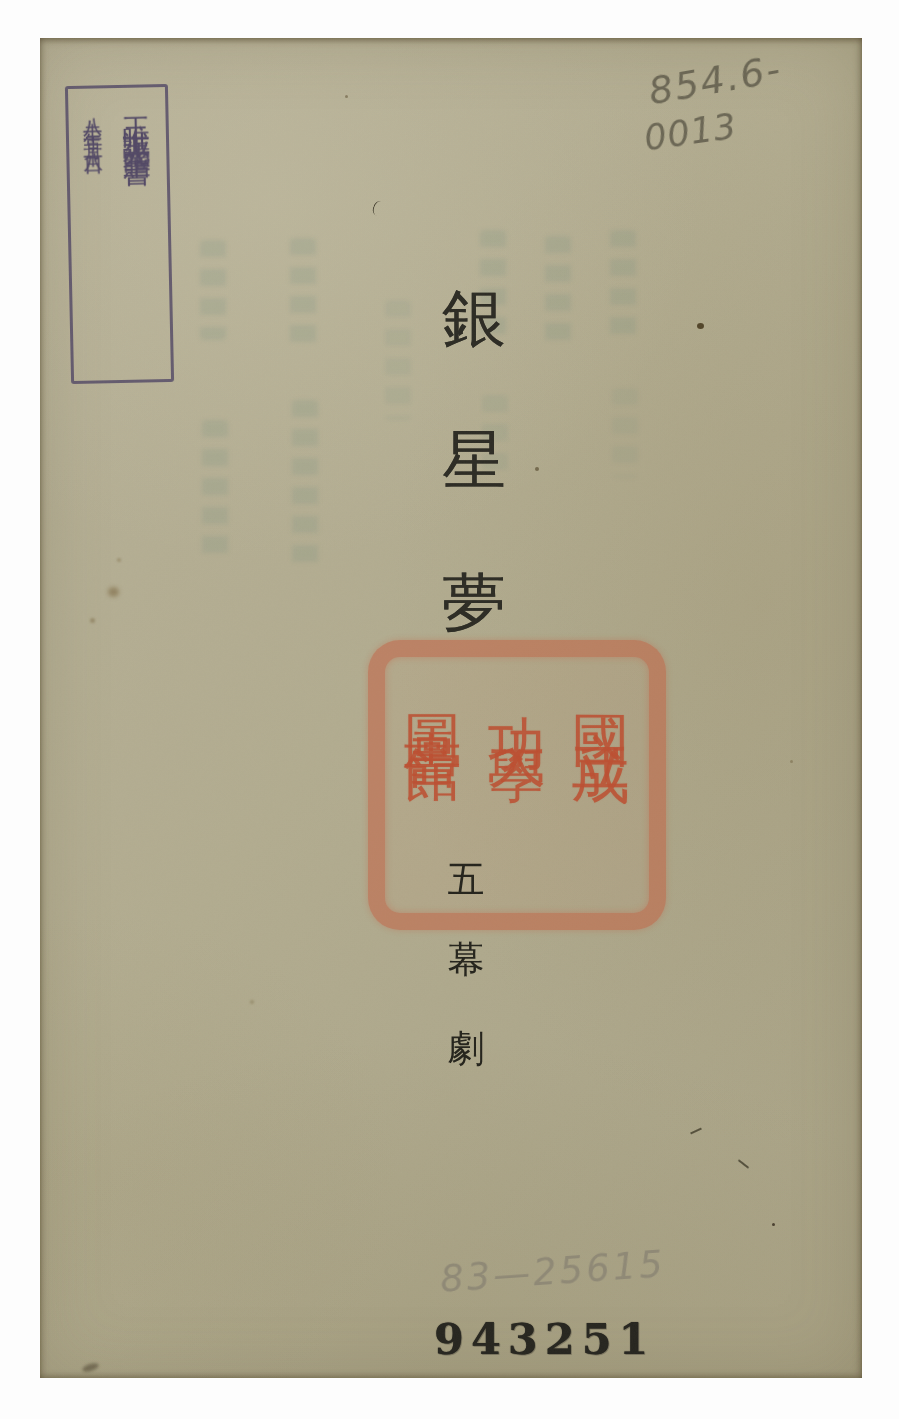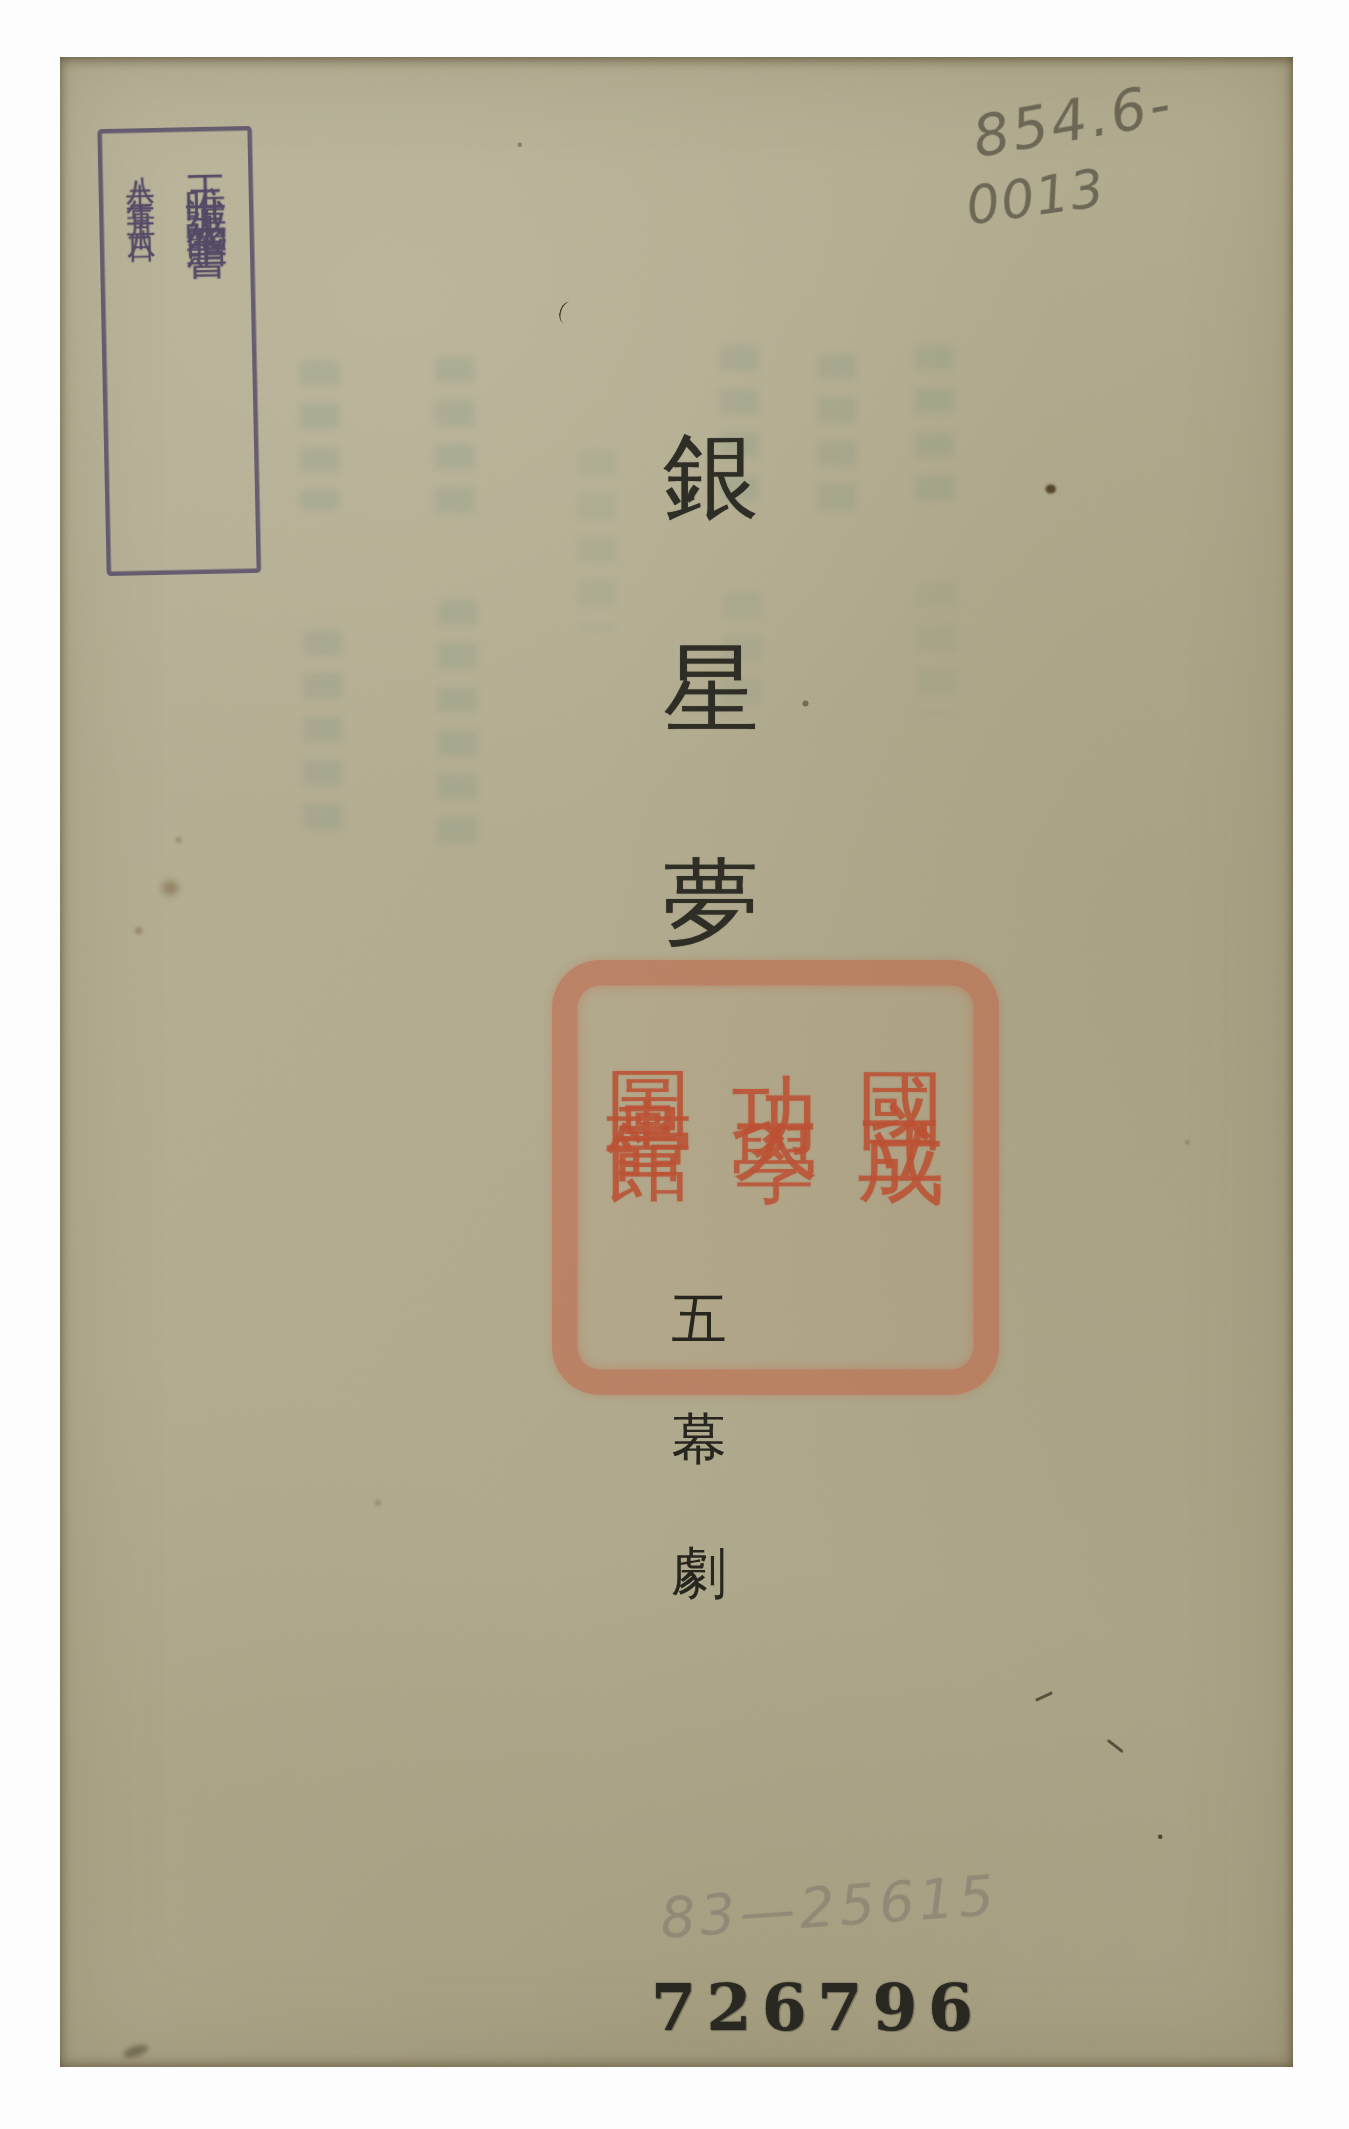--- a/index.html
+++ b/index.html
@@ -142,21 +142,21 @@
       <span style="writing-mode:vertical-rl;text-orientation:upright;letter-spacing:16px;">圖書館</span>
     </div>
   </div>
 
   <div class="subtitle-char" style="top:823px;">五</div>
   <div class="subtitle-char" style="top:903px;">幕</div>
   <div class="subtitle-char" style="top:992px;">劇</div>
 
   <div class="pencil-acc">83—25615</div>
 
-  <div class="num-stamp">726796</div>
+  <div class="num-stamp">943251</div>
 
   <div class="spot" style="left:657px;top:285px;width:7px;height:6px;background:#52452a;filter:blur(.7px);"></div>
   <div class="spot" style="left:68px;top:549px;width:11px;height:10px;background:rgba(120,98,60,.55);filter:blur(2px);"></div>
   <div class="spot" style="left:77px;top:520px;width:4px;height:4px;background:rgba(120,98,60,.4);filter:blur(1px);"></div>
   <div class="spot" style="left:50px;top:580px;width:5px;height:5px;background:rgba(115,95,58,.42);filter:blur(1.2px);"></div>
   <div class="spot" style="left:495px;top:429px;width:4px;height:4px;background:rgba(85,72,44,.65);filter:blur(.5px);"></div>
   <div class="spot" style="left:305px;top:57px;width:3px;height:3px;background:rgba(90,75,45,.5);filter:blur(.5px);"></div>
   <div class="spot" style="left:732px;top:1185px;width:3px;height:3px;background:#4a4030;filter:blur(.4px);"></div>
   <div class="spot" style="left:750px;top:722px;width:3px;height:3px;background:rgba(100,85,50,.4);filter:blur(.6px);"></div>
   <div class="spot" style="left:210px;top:962px;width:4px;height:4px;background:rgba(110,92,55,.35);filter:blur(1px);"></div>

